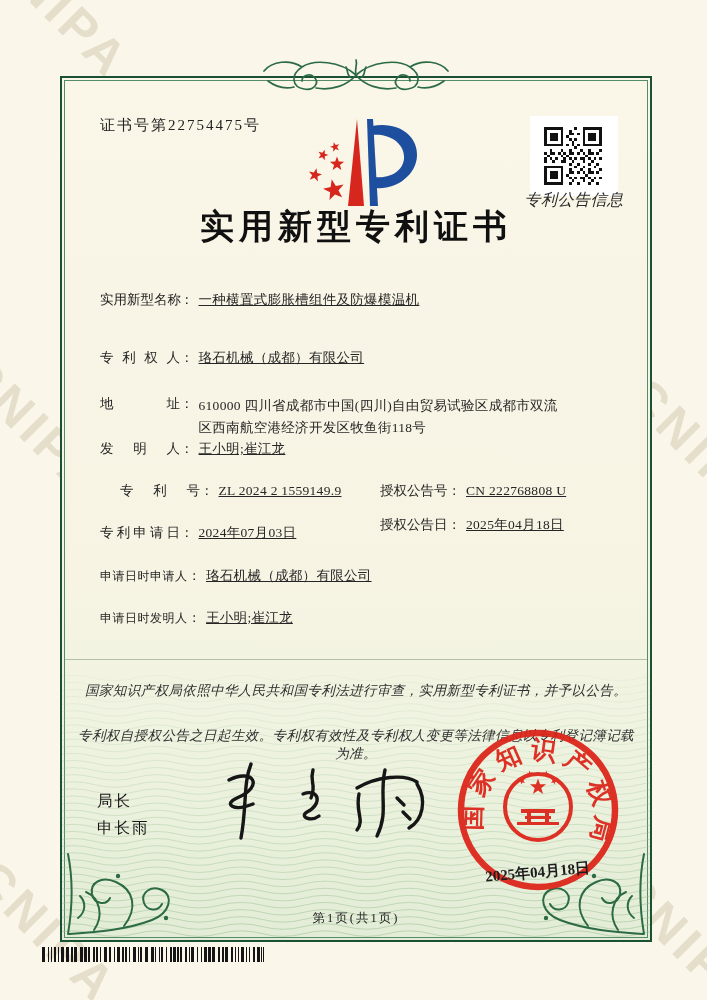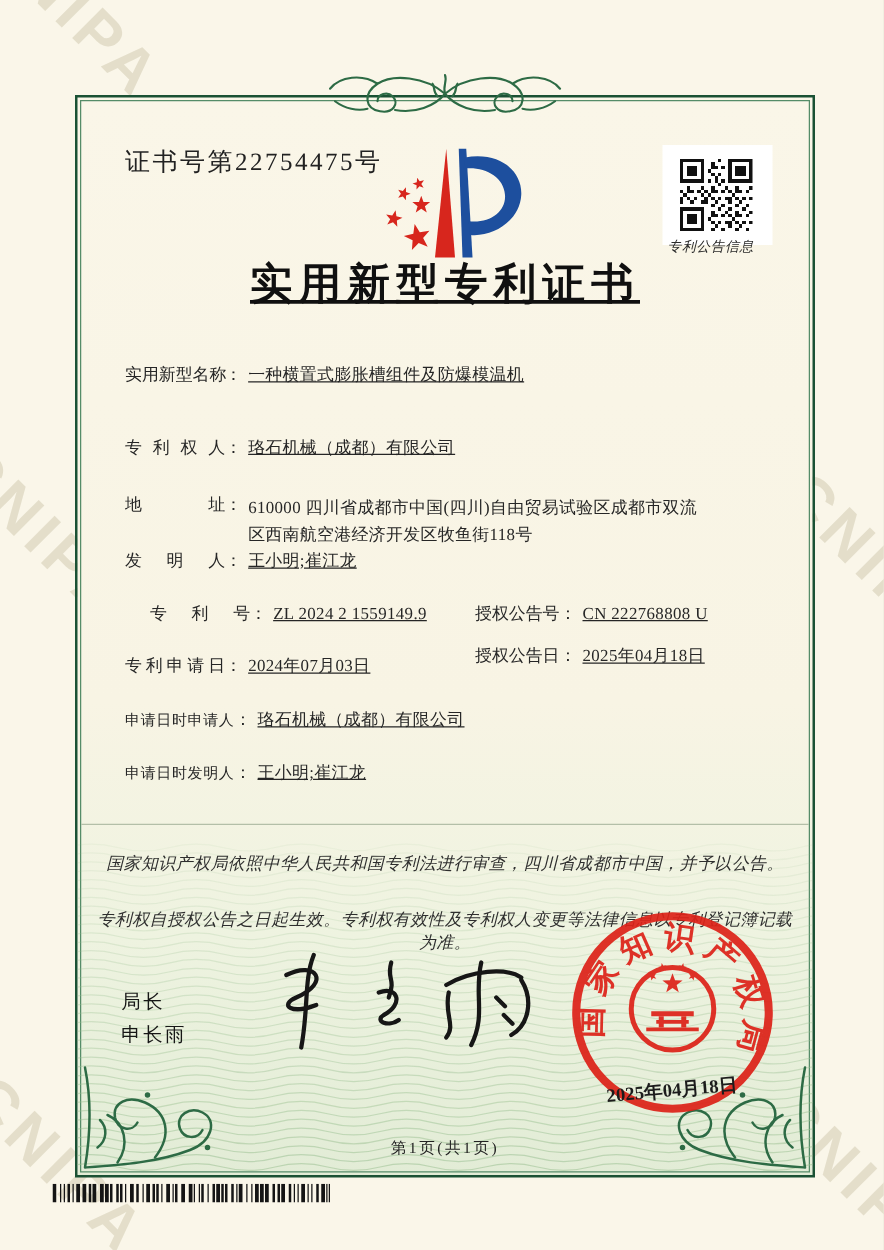--- a/index.html
+++ b/index.html
@@ -8,38 +8,38 @@
   .abs{position:absolute;}
   
   .wm{position:absolute;font-family:"Liberation Sans","DejaVu Sans",sans-serif;font-weight:bold;
       font-size:50px;letter-spacing:5px;color:rgba(193,184,152,.38);transform:rotate(45deg);
       white-space:nowrap;pointer-events:none;}
   
   .frame{position:absolute;left:60px;top:76px;width:588px;height:862px;border:2px solid #1a5134;
          background:linear-gradient(180deg,#faf6e8 0%,#f8f4e4 56%,#eef3e0 78%,#e2ecd6 100%);}
   .frame-inner{position:absolute;inset:2px;border:1px solid #558c68;pointer-events:none;}
   #waves{position:absolute;left:0;top:0;width:588px;height:862px;pointer-events:none;}
-  .certno{position:absolute;left:38px;top:38px;font-size:20px;letter-spacing:2px;color:#222;}
+  .certno{position:absolute;left:38px;top:38px;font-size:15px;letter-spacing:2px;color:#222;}
   .title{position:absolute;left:0;right:0;top:126px;text-align:center;font-size:34px;font-weight:bold;
-         letter-spacing:5px;color:#101010;text-decoration:underline;}
+         letter-spacing:5px;color:#101010;}
   .row{position:absolute;font-size:13.5px;white-space:nowrap;color:#262626;text-decoration:underline;}
   .flabel{display:inline-block;width:80px;text-align:justify;text-align-last:justify;}
   .flabel.wide{width:auto;text-align:right;text-align-last:left;font-size:12px;letter-spacing:.5px;}
   .flabel.auto{width:auto;text-align:center;text-align-last:left;}
   .colon{display:inline-block;margin-right:5px;}
   .fvalue{letter-spacing:.3px;}
   .fvalue.addr{display:inline-block;width:362px;white-space:normal;vertical-align:top;line-height:1.62;}
   .divider{position:absolute;left:3px;right:3px;top:581px;height:1px;background:#b3bfa8;}
   .statement{position:absolute;left:10px;right:10px;text-align:center;font-size:13.5px;font-style:italic;
              color:#2e2e2e;letter-spacing:.4px;}
   .director{position:absolute;left:35px;font-family:"Liberation Sans","DejaVu Sans",sans-serif;
             font-size:15.5px;color:#161616;letter-spacing:2px;}
   .pageno{position:absolute;left:0;right:0;top:832px;text-align:center;font-size:12.5px;letter-spacing:2px;color:#222;}
   .qr-patch{position:absolute;left:468px;top:38px;width:88px;height:80px;background:#ffffff;}
-  .qr-caption{position:absolute;left:472px;top:112px;width:100px;text-align:left;font-size:11px;
+  .qr-caption{position:absolute;left:462px;top:112px;width:100px;text-align:center;font-size:16px;
               font-style:italic;color:#2a2a2a;letter-spacing:.5px;}
   .green-stroke{stroke:#2d6b45;fill:none;stroke-linecap:round;}
 </style>
 </head>
 <body>
 
 <div class="page">
 
   <span class="wm" style="left:-30px;top:-22px;">CNIPA</span>
   <span class="wm" style="left:398px;top:268px;">CNIPA</span>
@@ -258,21 +258,21 @@
       <span class="flabel auto">授权公告日</span><span class="colon">：</span><span class="fvalue">2025年04月18日</span>
     </div>
     <div class="row" style="left:38px;top:489px;">
       <span class="flabel wide">申请日时申请人</span><span class="colon">：</span><span class="fvalue">珞石机械（成都）有限公司</span>
     </div>
     <div class="row" style="left:38px;top:531px;">
       <span class="flabel wide">申请日时发明人</span><span class="colon">：</span><span class="fvalue">王小明;崔江龙</span>
     </div>
 
     <div class="divider"></div>
-    <div class="statement" style="top:604px;">国家知识产权局依照中华人民共和国专利法进行审查，四川省成都市中国，并予以公告。</div>
+    <div class="statement" style="top:604px;">国家知识产权局依照中华人民共和国专利法进行审查，实用新型专利证书，并予以公告。</div>
     <div class="statement" style="top:630px;margin-top:19px;">专利权自授权公告之日起生效。专利权有效性及专利权人变更等法律信息以专利登记簿记载为准。</div>
 
     <div class="director" style="top:713px;">局长</div>
     <div class="director" style="top:740px;">申长雨</div>
 
     <svg class="abs" style="left:145px;top:676px;width:260px;height:90px;" viewBox="0 0 260 90">
       <g fill="none" stroke="#161616" stroke-width="3.4" stroke-linecap="round" stroke-linejoin="round">
         <path d="M44,10 C36,30 40,52 34,84"></path>
         <path d="M22,26 C46,14 58,32 30,44 C16,50 26,58 46,50"></path>
         <path d="M106,16 C102,30 110,28 104,44"></path>

